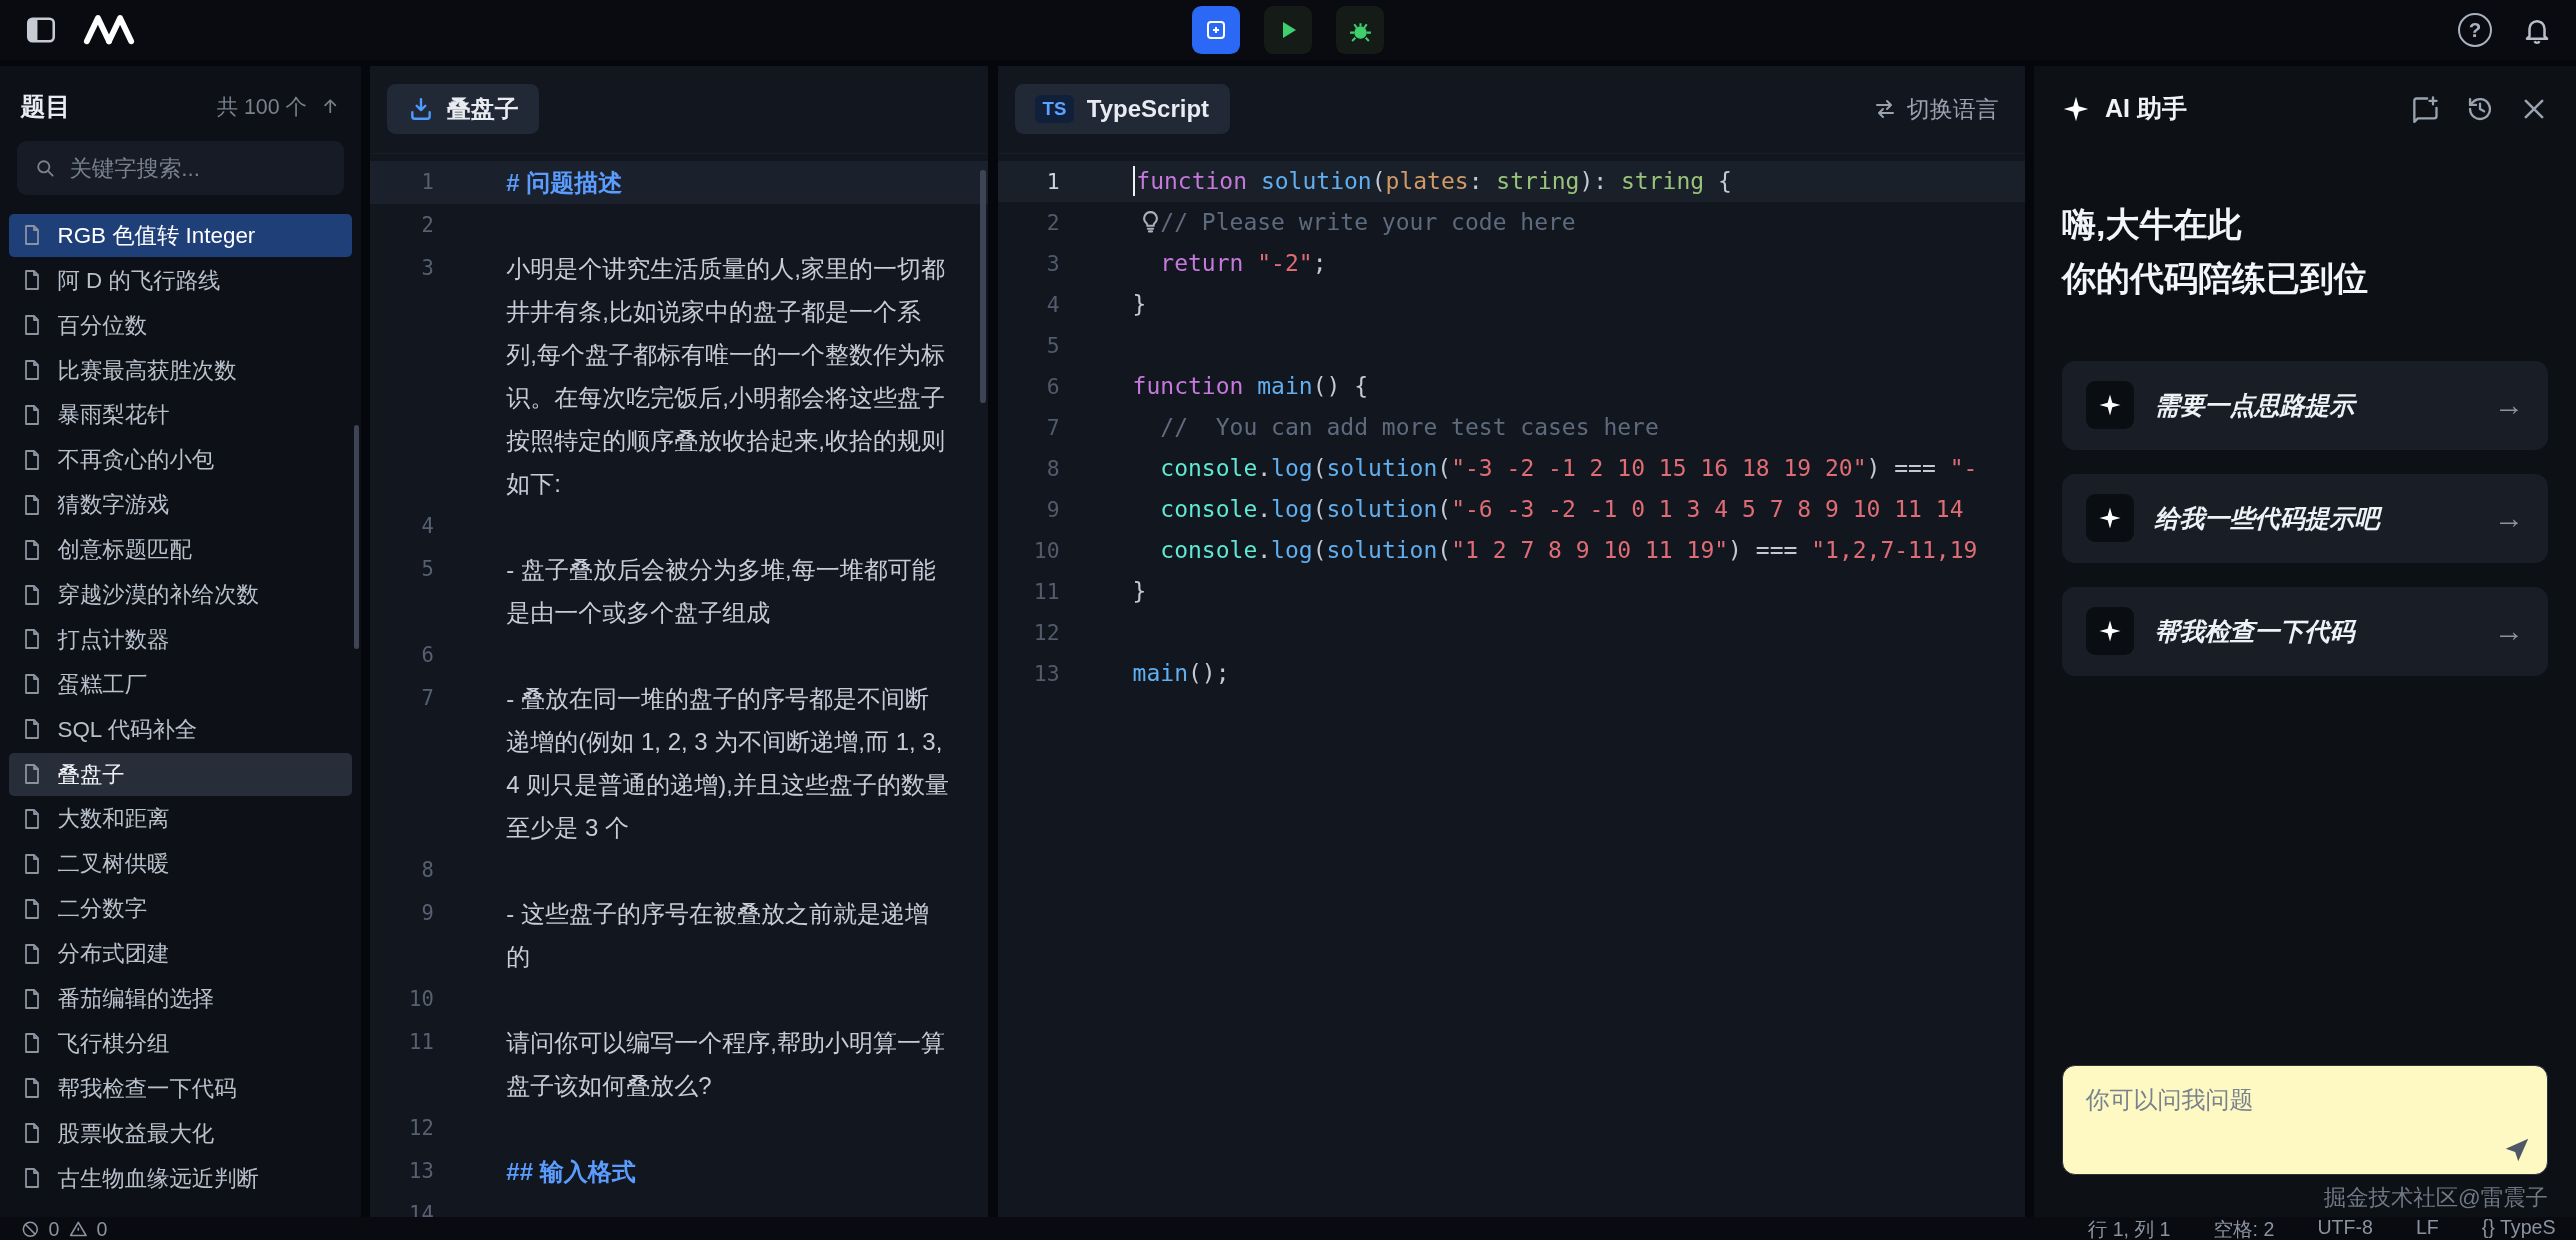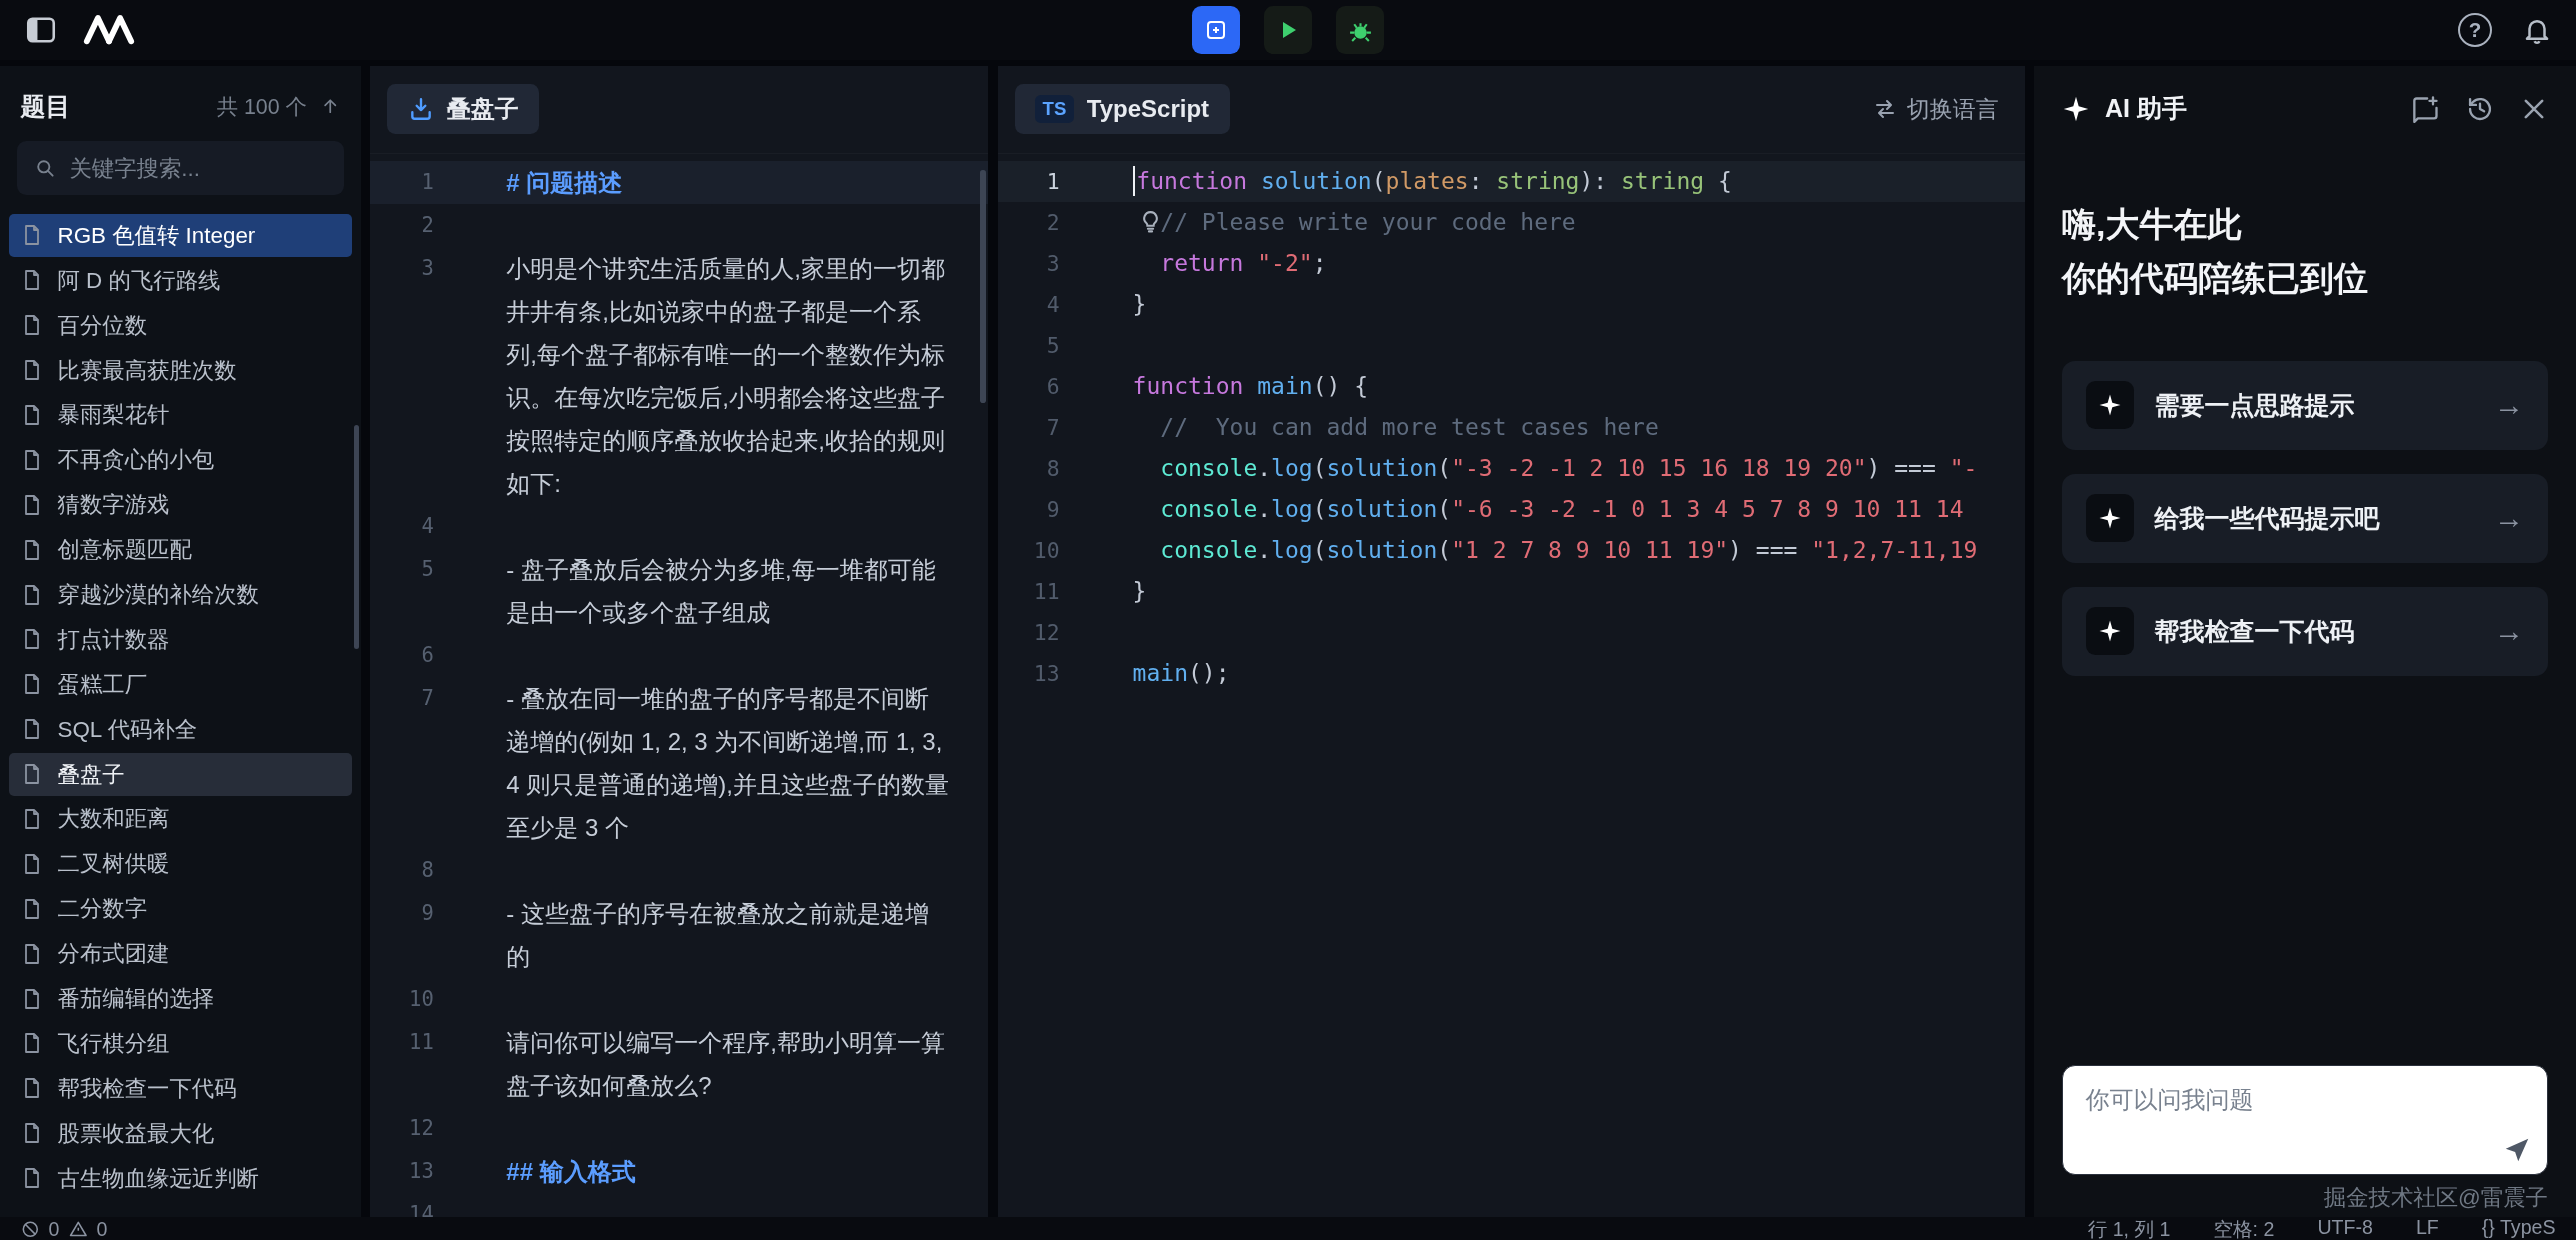--- a/index.html
+++ b/index.html
@@ -75,24 +75,24 @@
 
   
   .ai{width:542px;flex:none;background:#0d1015;padding:0 28px;}
   .ai-head{height:86px;flex:none;display:flex;align-items:center;gap:15px;}
   .ai-title{font-size:25px;font-weight:700;color:#f1f3f6;}
   .ai-actions{margin-left:auto;display:flex;gap:26px;align-items:center;}
   .ai-greet{margin-top:45px;font-size:34px;font-weight:700;color:#f3f5f8;line-height:54px;}
   .ai-cards{margin-top:56px;display:flex;flex-direction:column;gap:24px;}
   .card{height:89px;border-radius:13px;background:#181d26;display:flex;align-items:center;gap:20.5px;padding:0 24px;cursor:pointer;}
   .card-icon{width:48px;height:48px;border-radius:9.3px;background:#0a0d12;display:flex;align-items:center;justify-content:center;flex:none;}
-  .card-label{font-size:25px;font-weight:700;color:#eef1f5;white-space:nowrap;}
+  .card-label{font-size:25px;font-weight:700;color:#eef1f5;white-space:nowrap;font-style:italic;}
   .card-arrow{margin-left:auto;font-size:30px;color:#8b93a1;}
   .ai-bottom{margin-top:auto;padding-bottom:3.7px;}
-  .ai-input{height:110px;border:1.9px solid #2b313d;border-radius:13px;background:#ffffff;position:relative;padding:18.6px 22.4px;cursor:text;}
+  .ai-input{height:110px;border:1.9px solid #2b313d;border-radius:13px;background:#fef9c3;position:relative;padding:18.6px 22.4px;cursor:text;}
   .ai-ph{color:#79828f;font-size:24px;}
   .send{position:absolute;right:15px;bottom:9.3px;display:flex;cursor:pointer;}
   .watermark{margin-top:7.5px;text-align:right;color:#6f7884;font-size:22.4px;}
 
   
   .statusbar{height:24px;flex:none;background:#090b10;display:flex;align-items:center;gap:13px;padding:0 20.5px;color:#8b93a1;font-size:19.6px;overflow:hidden;white-space:nowrap;}
   .sb-left{display:flex;align-items:center;gap:9.3px;}
   .sb-right{margin-left:auto;display:flex;gap:43px;}
 </style>
 </head>

